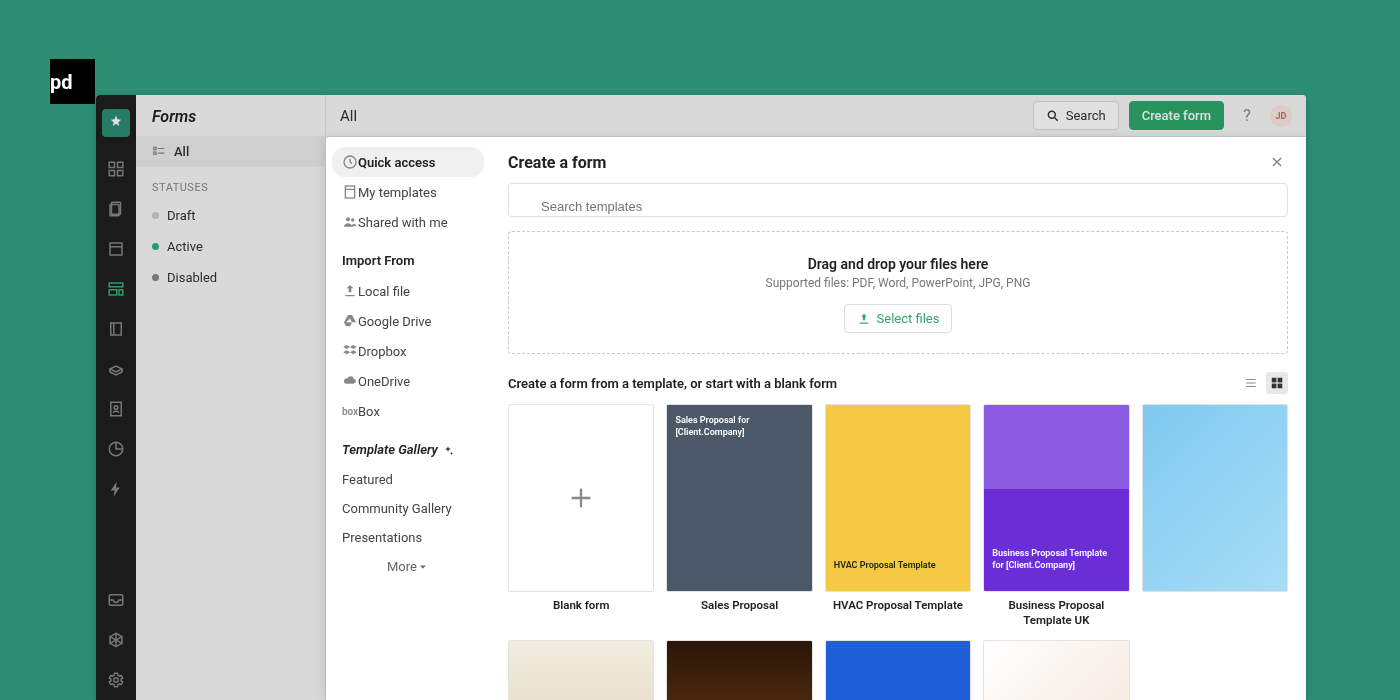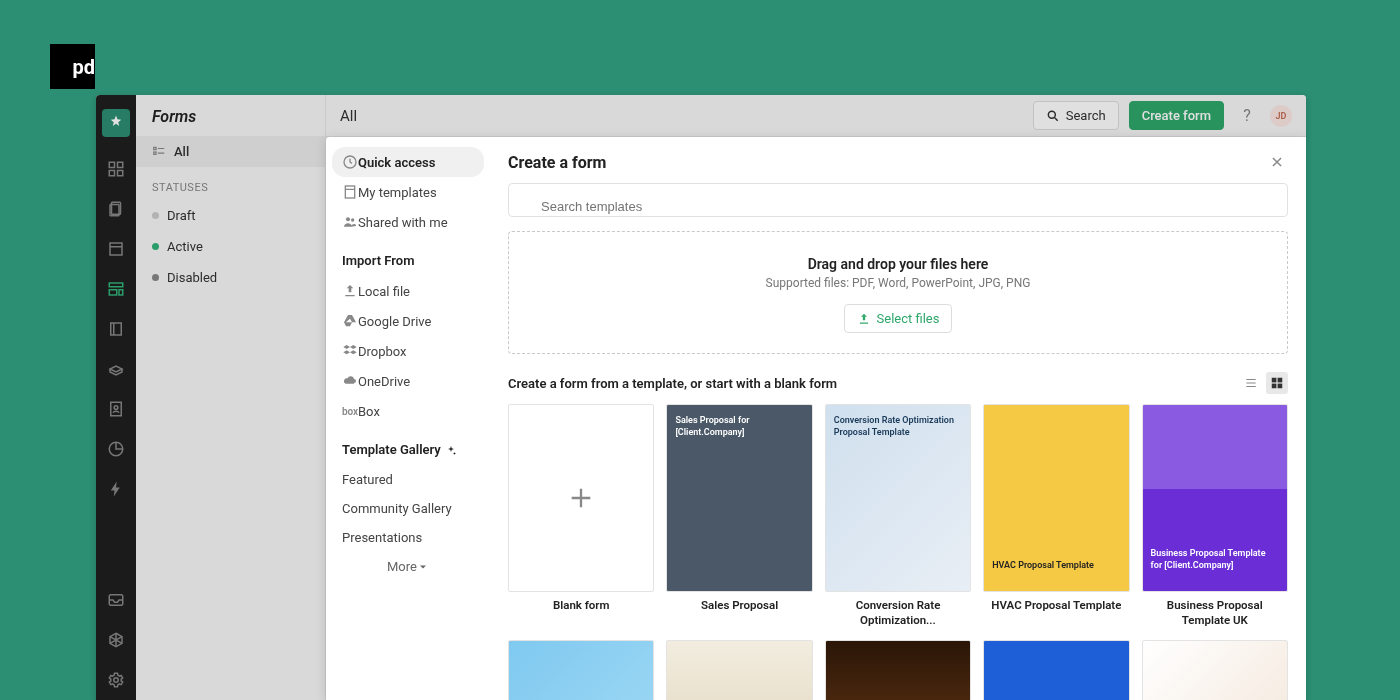--- a/index.html
+++ b/index.html
@@ -6,25 +6,25 @@
   body {
     font-family: -apple-system, BlinkMacSystemFont, "Segoe UI", Roboto, Helvetica, Arial, sans-serif;
     background: #2c8e73;
     width: 1400px;
     height: 700px;
     overflow: hidden;
     position: relative;
   }
   .pd-logo {
     position: absolute;
-    top: 44px; left: 50px;
+    top: 59px; left: 50px;
     width: 45px; height: 45px;
     background: #000;
     color: #fff;
-    display: flex; align-items: center; justify-content: flex-end;
+    display: flex; align-items: center; justify-content: flex-start;
     font-size: 20px; font-weight: bold;
   }
   .app-frame {
     position: absolute;
     left: 96px; top: 95px;
     width: 1210px;
     height: 605px;
     background: #f7f7f7;
     box-shadow: 0 2px 6px rgba(0,0,0,0.2);
     border-radius: 4px 4px 0 0;
@@ -481,21 +481,21 @@
               <path d="M18 15a3 3 0 0 0 0-6 5 5 0 0 0-9.6-1A4 4 0 0 0 6 16h12z"></path>
             </svg>
           </span>
         <span>OneDrive</span>
       </div>
       <div class="ml-item">
         <span class="ico" style="font-size:10px;font-weight:600;color:#888;">box</span>
         <span>Box</span>
       </div>
 
-      <div class="ml-heading" style="display:flex;align-items:flex-end;gap:4px;">
+      <div class="ml-heading" style="display:flex;align-items:flex-end;gap:4px;font-style:italic;">
         <span>Template Gallery</span>
         <svg width="12" height="12" viewBox="0 0 24 24" fill="currentColor">
             <path d="M12 2l1.5 4.5L18 8l-4.5 1.5L12 14l-1.5-4.5L6 8l4.5-1.5zM19 14l.8 2.2L22 17l-2.2.8L19 20l-.8-2.2L16 17l2.2-.8z"></path>
           </svg>
       </div>
       <div class="ml-item">
           <span>Featured</span>
         </div>
       <div class="ml-item">
           <span>Community Gallery</span>
@@ -567,26 +567,20 @@
           </div>
           <div class="tmpl-name">Blank form</div>
         </div>
         <div class="tmpl">
           <div class="tmpl-thumb" style="background:#4a5868">
             <div class="cover">Sales Proposal for [Client.Company]</div>
           </div>
           <div class="tmpl-name">Sales Proposal</div>
         </div>
         <div class="tmpl">
-          <div class="tmpl-thumb" style="background:linear-gradient(135deg,#d0e0ee,#e8eef5)">
-            <div class="cover" style="color:#1a3a5a">Conversion Rate Optimization Proposal Template</div>
-          </div>
-          <div class="tmpl-name">Conversion Rate Optimization...</div>
-        </div>
-        <div class="tmpl">
           <div class="tmpl-thumb" style="background:#f6c945">
             <div class="cover" style="color:#222;top:auto;bottom:10px;">HVAC Proposal Template</div>
           </div>
           <div class="tmpl-name">HVAC Proposal Template</div>
         </div>
         <div class="tmpl">
           <div class="tmpl-thumb" style="background:linear-gradient(#8a5ae0 45%,#6b2ed6 45%)">
             <div class="cover" style="top:auto;bottom:10px;">Business Proposal Template for [Client.Company]</div>
           </div>
           <div class="tmpl-name">Business Proposal Template UK</div>

